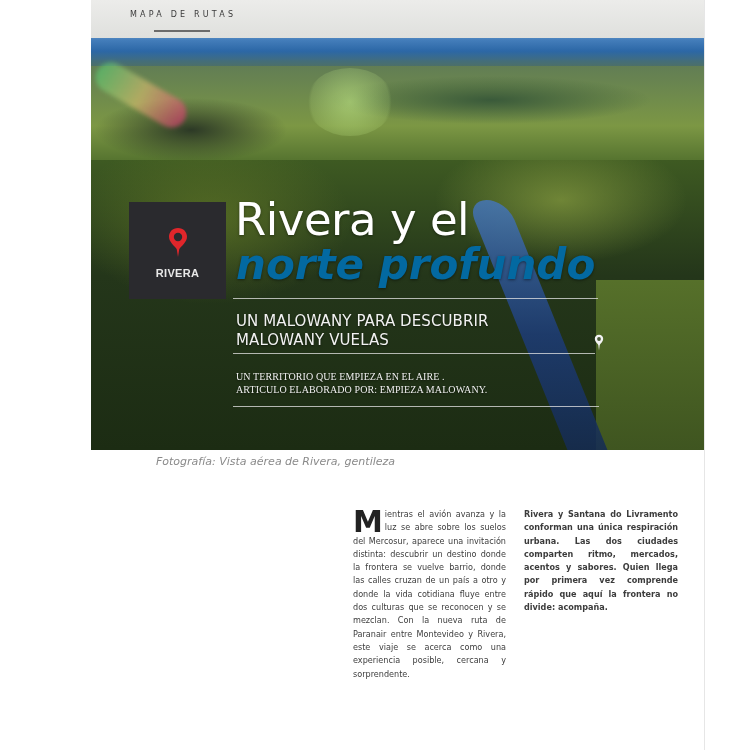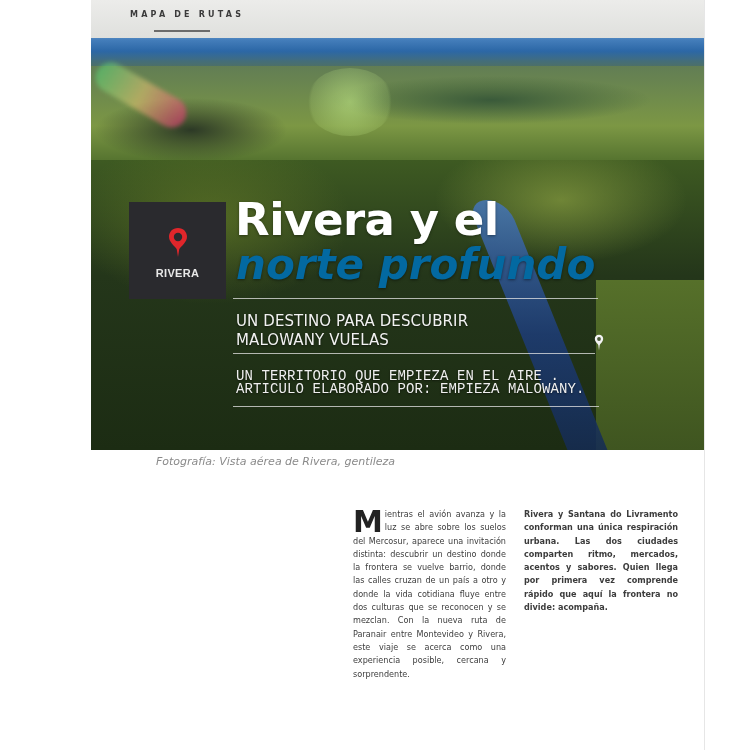--- a/index.html
+++ b/index.html
@@ -57,57 +57,57 @@
     .hero .river {
       position: absolute; left: 430px; top: 200px; width: 40px; height: 270px;
       background: linear-gradient(to bottom, #4576b8, #1d3c78 50%, #13284e);
       transform: skewX(22deg); border-radius: 20px; opacity: 0.85;
     }
     .hero .right-field {
       position: absolute; left: 505px; top: 280px; width: 110px; height: 170px;
       background: linear-gradient(to bottom, #56702a, #3f5520);
     }
     .section-label {
-      position: absolute; left: 130px; top: 10px; font-family: "DejaVu Sans", sans-serif; font-weight: bold;
+      position: absolute; left: 130px; top: 10px; font-family: "DejaVu Sans", sans-serif; font-weight: normal;
       font-size: 8px; letter-spacing: 3.2px; color: #3a3a3a; text-align: center;
     }
     .section-underline {
       position: absolute; left: 154px; top: 30px; width: 56px; height: 2px; background: #6b6b6b;
     }
     .badge {
       position: absolute; left: 129px; top: 202px; width: 97px; height: 97px; background: #2a2a2e;
       display: flex; flex-direction: column; align-items: center; justify-content: center;
     }
     .badge .pin { width: 20px; height: 32px; margin-top: 4px; }
     .badge .label {
       margin-top: 8px; color: #e8e8e8; font-weight: bold; font-size: 11px; letter-spacing: 0.3px;
       font-family: "Liberation Sans", sans-serif;
     }
     .title-line1 {
       position: absolute; left: 235px; top: 194px; color: #ffffff; font-size: 45px;
-      font-family: "DejaVu Sans", sans-serif; font-weight: bold; letter-spacing: -0.5px; line-height: 52px;
+      font-family: "DejaVu Sans", sans-serif; font-weight: normal; letter-spacing: -0.5px; line-height: 52px;
       text-shadow: 0 1px 3px rgba(0,0,0,0.4);
     }
     .title-line2 {
       position: absolute; left: 236px; top: 238px; color: #0369a1; font-size: 42px;
       font-family: "DejaVu Sans", sans-serif; font-weight: bold; font-style: italic; line-height: 54px;
       letter-spacing: 0px; text-shadow: 0 1px 3px rgba(0,0,0,0.45);
     }
     .hr {
       position: absolute; height: 1px; background: rgba(230,230,230,0.75);
     }
     .subtitle {
       position: absolute; left: 236px; top: 312px; color: #f2f2f2; font-size: 15px; line-height: 19px;
       font-family: "DejaVu Sans", sans-serif; letter-spacing: 0.1px;
       text-shadow: 0 1px 2px rgba(0,0,0,0.5);
     }
     .pin-small { position: absolute; left: 594px; top: 334px; width: 10px; height: 17px; }
     .byline {
-      position: absolute; left: 236px; top: 370px; color: #efefef; font-size: 14px; line-height: 13px;
-      font-family: Liberation Mono, monospace; letter-spacing: 0.1px;
+      position: absolute; left: 236px; top: 370px; color: #efefef; font-size: 10px; line-height: 13px;
+      font-family: Liberation Serif, serif; letter-spacing: 0.1px;
       text-shadow: 0 1px 2px rgba(0,0,0,0.5);
     }
     .caption {
       position: absolute; left: 156px; top: 455px; font-size: 11px; font-style: italic; color: #8a8a8a;
       font-family: "DejaVu Sans", sans-serif;
     }
     .col {
       position: absolute; top: 508px; width: 153px; font-family: "DejaVu Sans", sans-serif;
       font-size: 8.1px; line-height: 13.3px; color: #3c3c3c; text-align: justify;
       hyphens: manual;
@@ -146,21 +146,21 @@
   </svg>
   <span class="label">RIVERA</span>
 </div>
 
 <div class="title-line1">Rivera y el</div>
 <div class="title-line2">norte profundo</div>
 
 <div class="hr" style="left:233px; top:298px; width:365px;"></div>
 
 <div class="subtitle">
-  <div>UN DESTINO PARA DESCUBRIR</div>
+  <div>UN MALOWANY PARA DESCUBRIR</div>
   <div>MALOWANY VUELAS</div>
 </div>
 
 <div class="hr" style="left:233px; top:353px; width:362px;"></div>
 
 <svg class="pin-small" viewBox="0 0 10 17">
   <path d="M5 0.8 C2.4 0.8 0.8 2.7 0.8 5 C0.8 7.5 3.6 9.5 4.3 11 L5 16.5 L5.7 11 C6.4 9.5 9.2 7.5 9.2 5 C9.2 2.7 7.6 0.8 5 0.8 Z" fill="#f4f4f4"></path>
   <circle cx="5" cy="5" r="1.9" fill="#4a5a3a"></circle>
 </svg>
 

